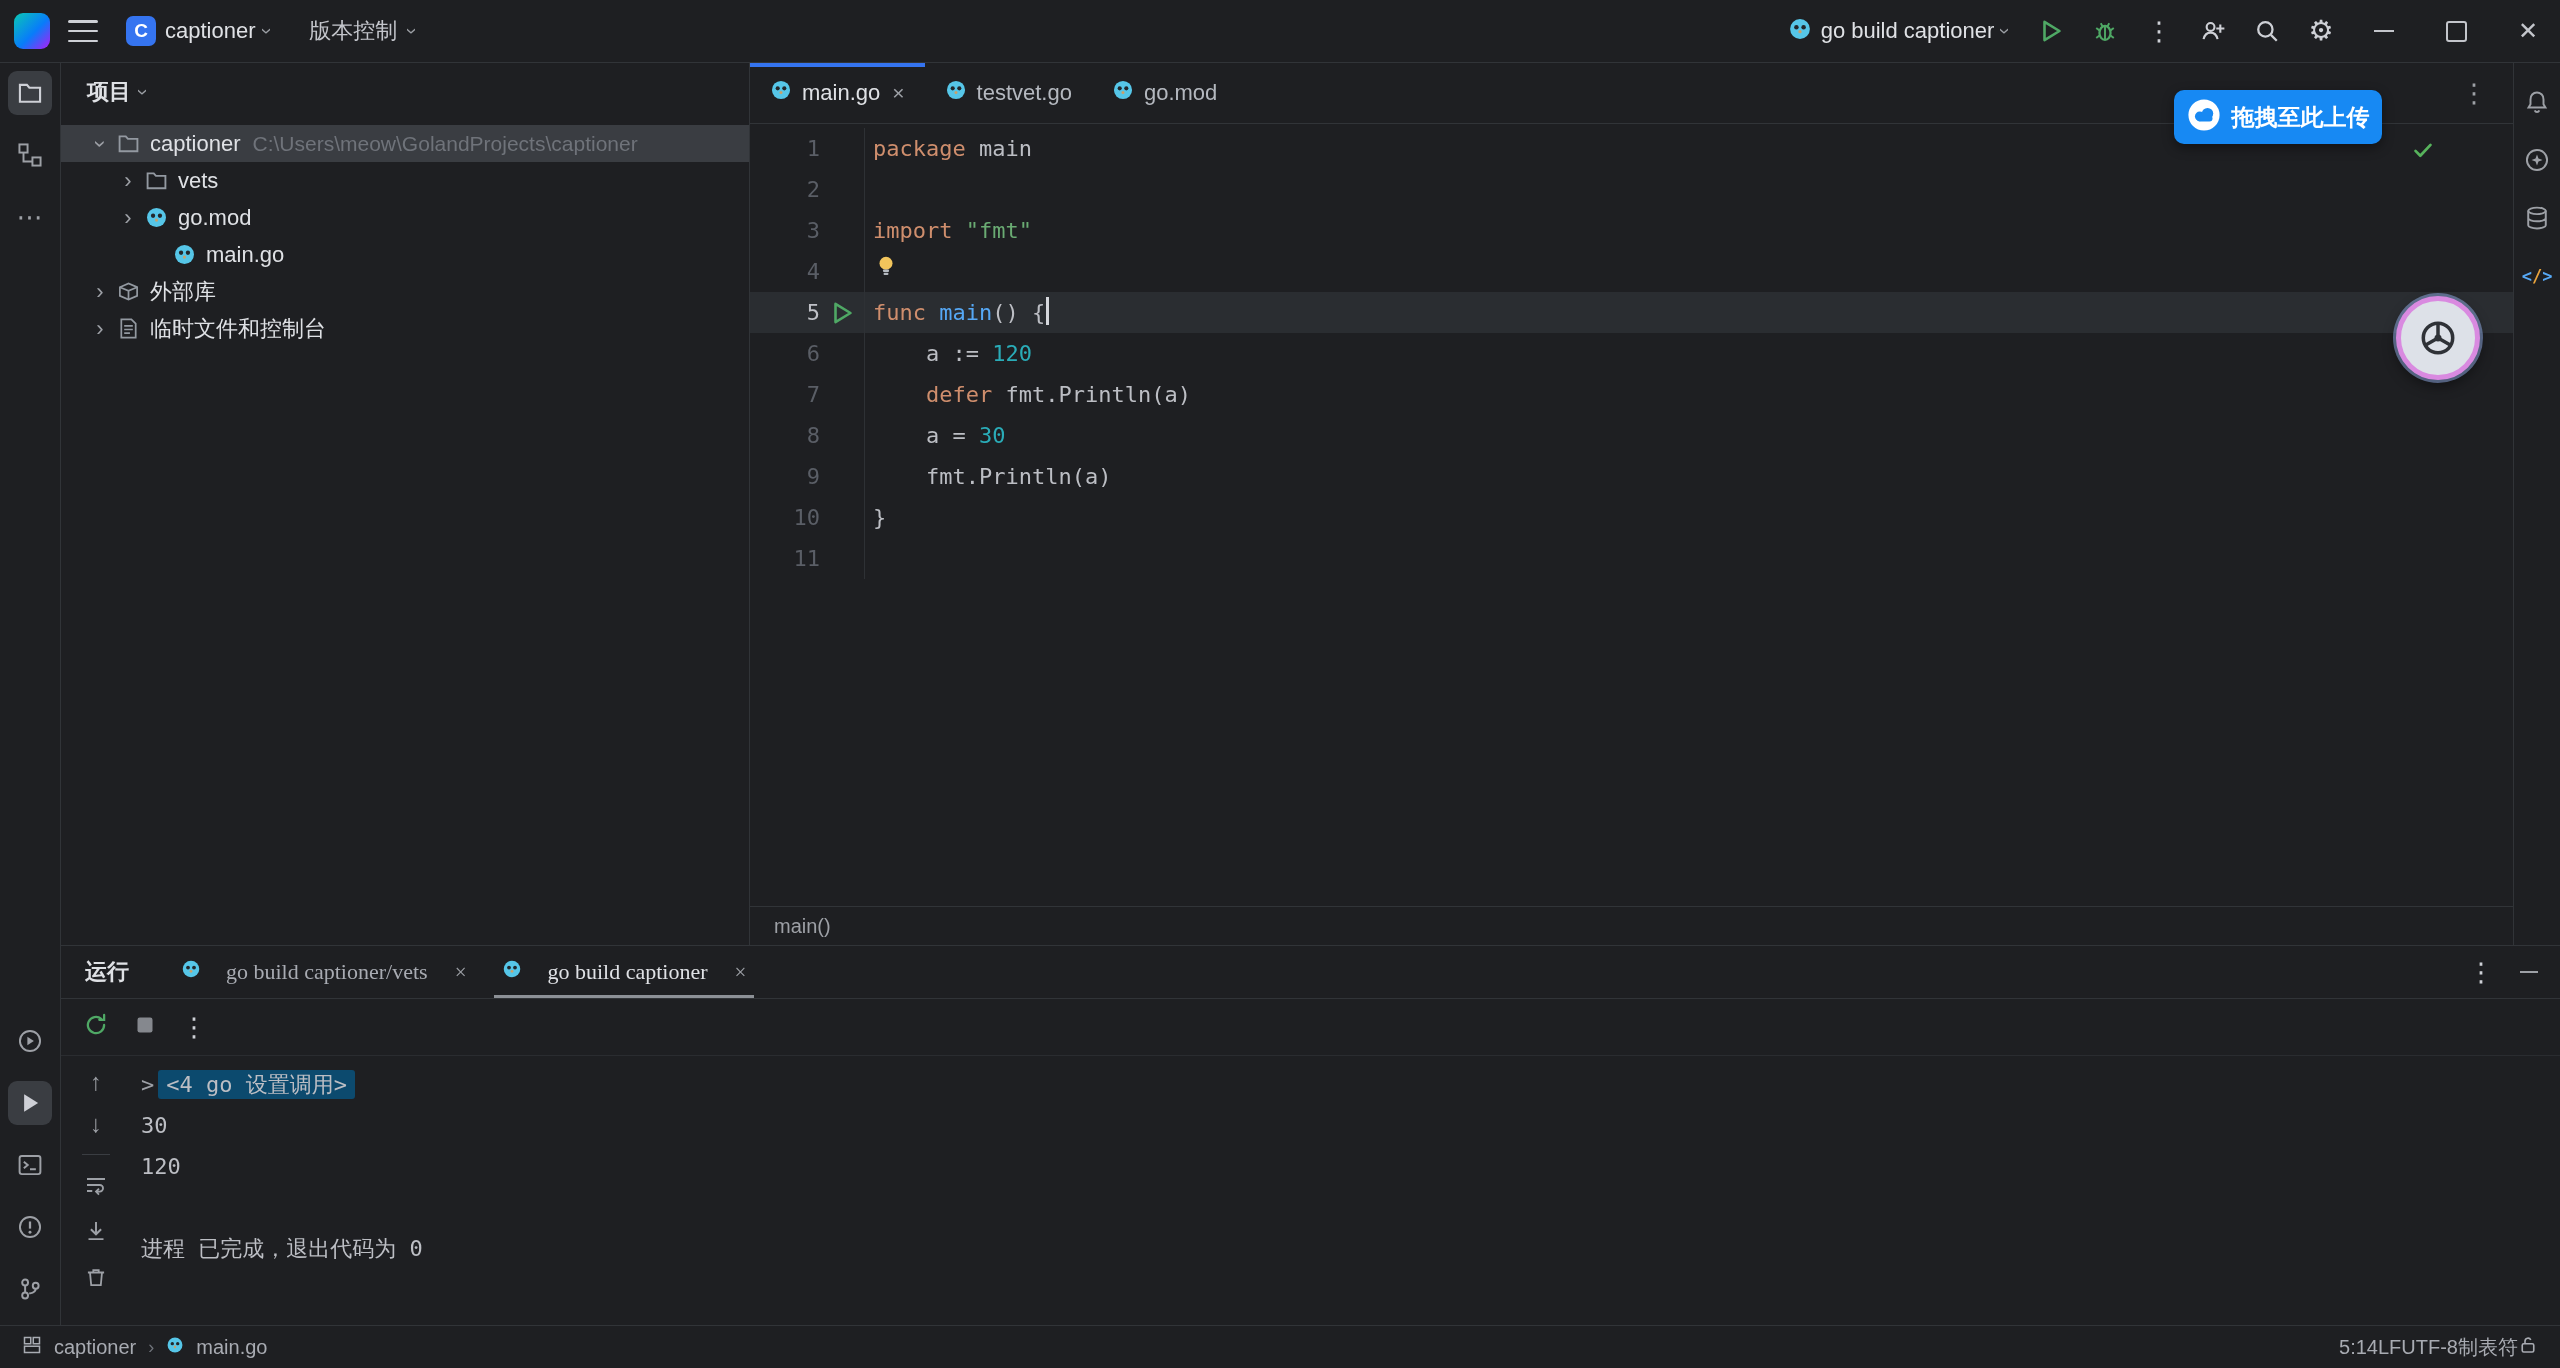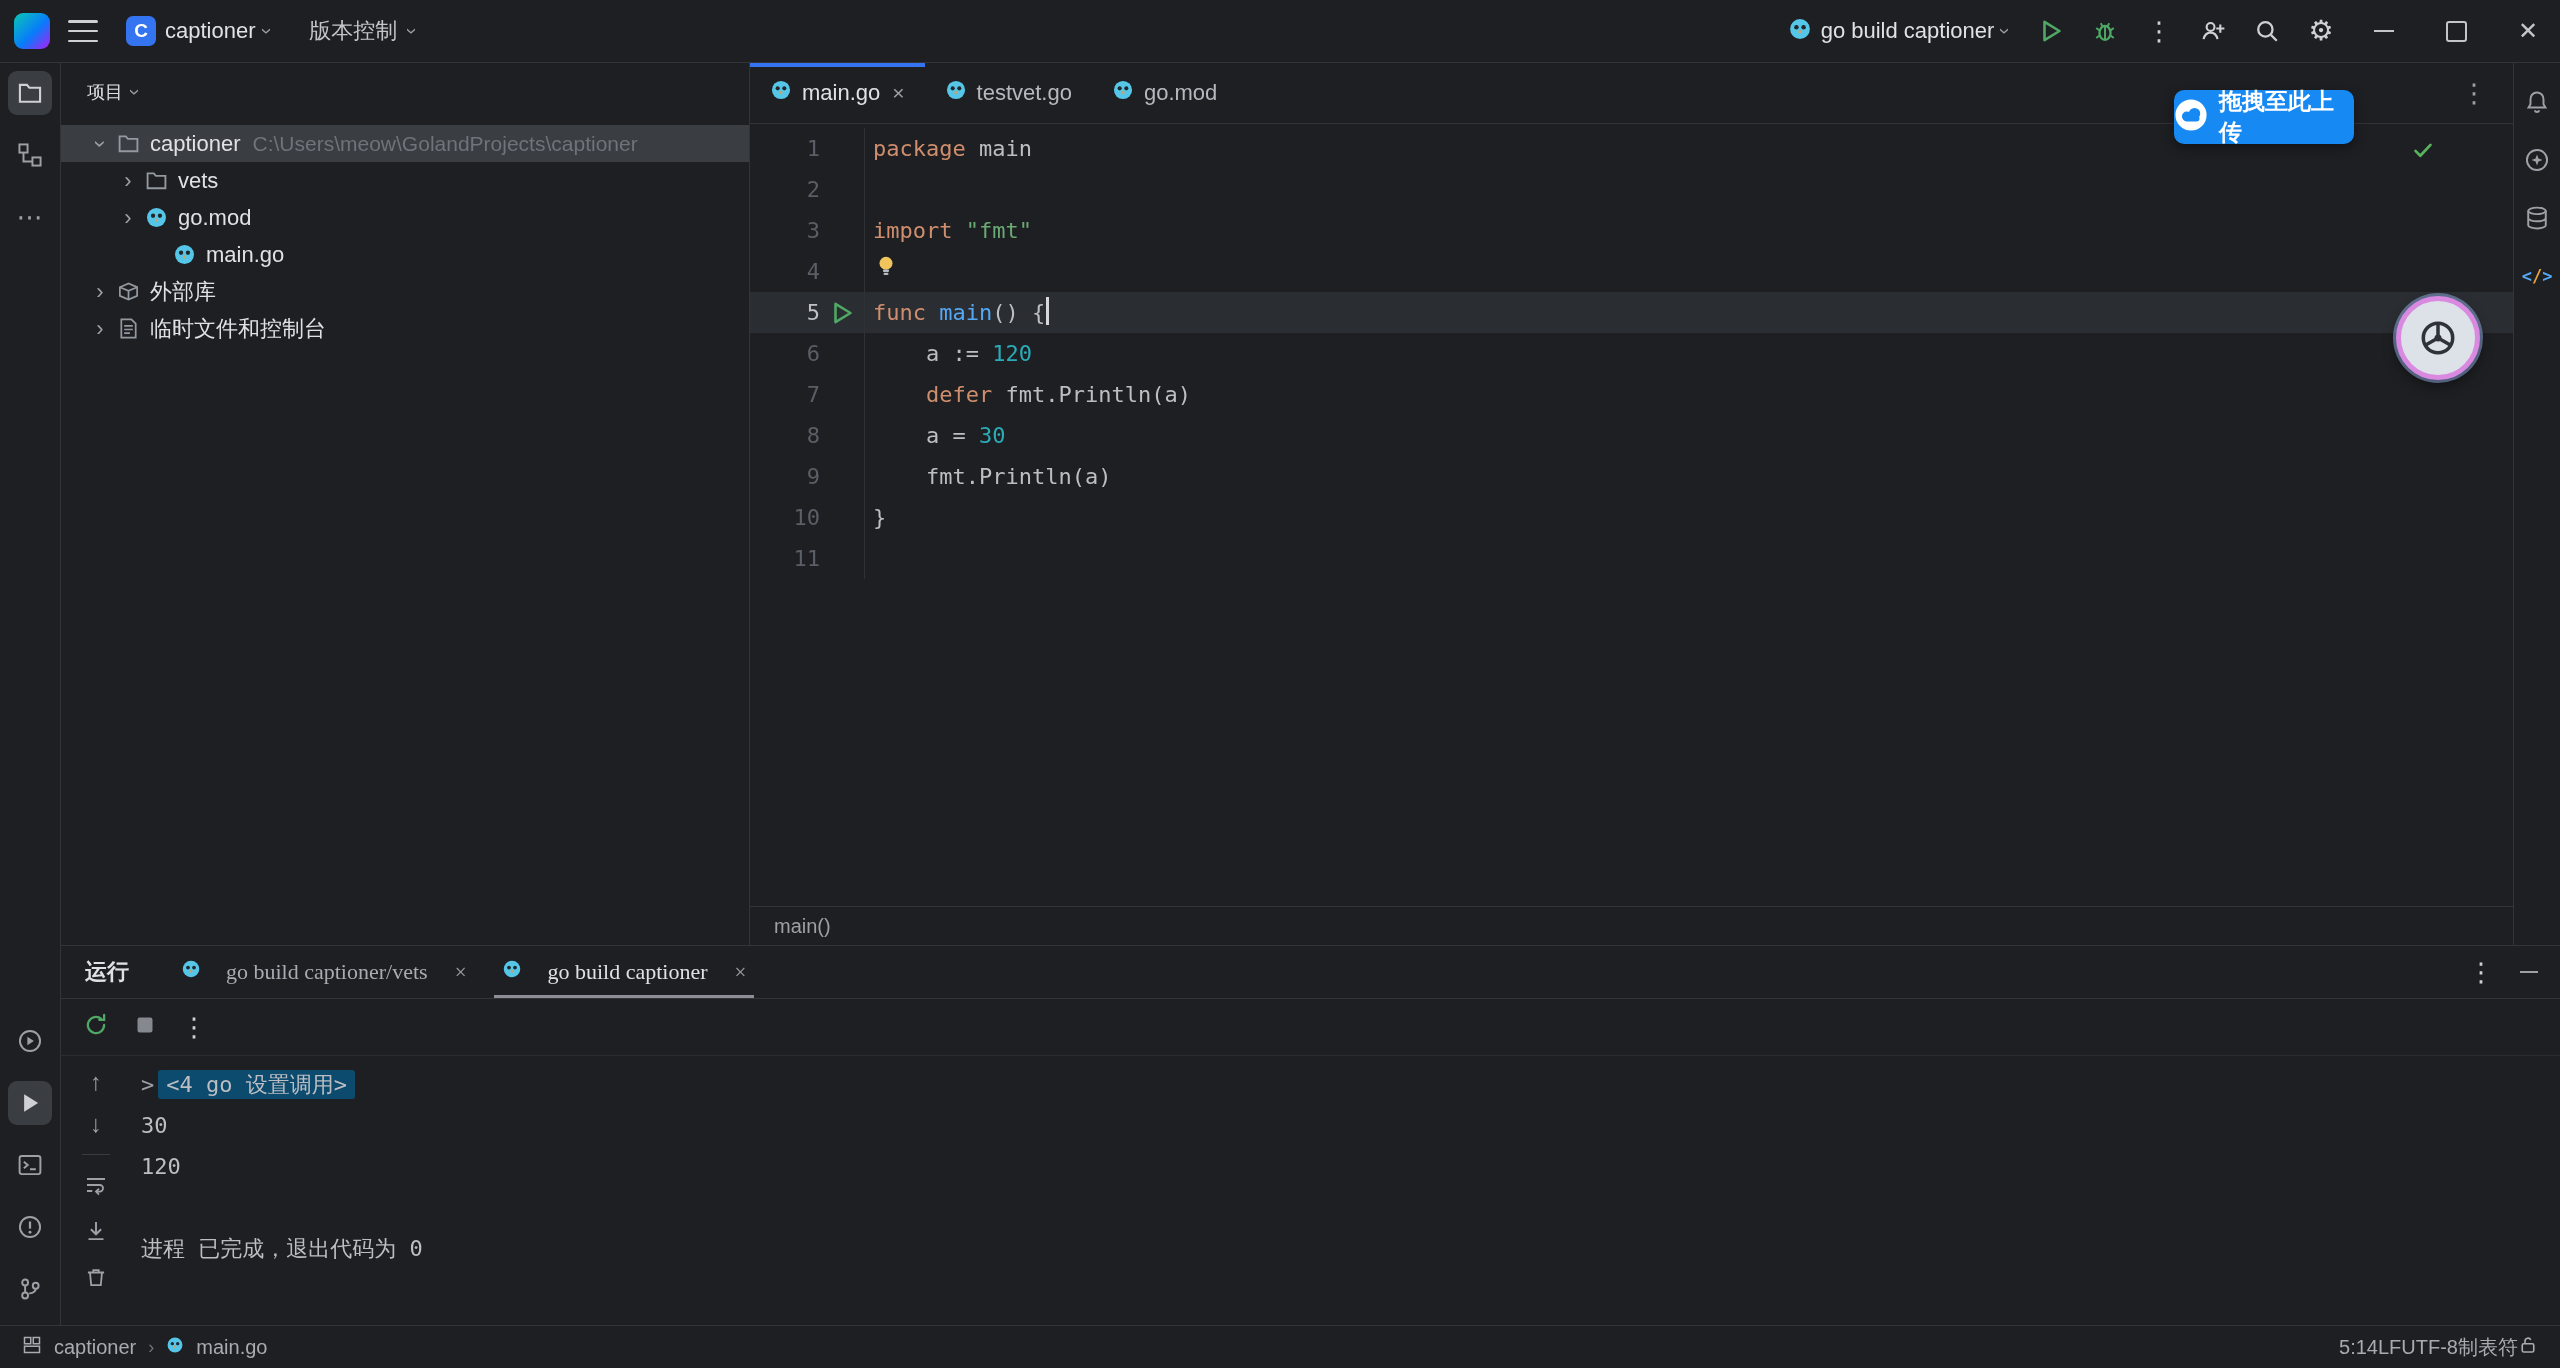--- a/index.html
+++ b/index.html
@@ -36,21 +36,21 @@
   .sicon{width:44px;height:44px;border-radius:9px;display:flex;align-items:center;justify-content:center;cursor:pointer;color:#9da0a6;}
   .sicon.active{background:#3a3d42;}
   .more-h{font-size:26px;color:#9da0a6;letter-spacing:1px;}
 
   .content{flex:1;display:flex;flex-direction:column;min-width:0;}
   .upper{flex:1;display:flex;min-height:0;}
 
   
   .project-panel{width:688px;flex:0 0 688px;border-right:1px solid #313438;display:flex;flex-direction:column;}
   .panel-header{height:58px;display:flex;align-items:center;padding:0 0 0 26px;gap:10px;}
-  .panel-title{font-size:18px;color:#dfe1e5;font-weight:normal;}
+  .panel-title{font-size:22px;color:#dfe1e5;font-weight:bold;}
   .tree{padding-top:4px;}
   .tree-row{height:37px;display:flex;align-items:center;font-size:22px;color:#ced0d6;cursor:pointer;white-space:nowrap;}
   .tree-row.selected{background:#3a3d42;}
   .chev{width:30px;display:inline-flex;justify-content:center;color:#9da0a6;font-size:22px;}
   .chev.open{transform:rotate(90deg);}
   .ticon{width:26px;display:inline-flex;justify-content:center;margin-right:9px;}
   .tlabel{color:#dfe1e5;}
   .tpath{color:#6f737a;margin-left:12px;font-size:21px;}
 
   
@@ -104,21 +104,21 @@
   .arrow-glyph{font-size:24px;line-height:1;}
 
   
   .statusbar{height:42px;flex:0 0 42px;border-top:1px solid #313438;display:flex;align-items:center;
              padding:0 22px;font-size:20px;color:#a8abb2;gap:12px;}
   .sb-right{margin-left:auto;display:flex;align-items:center;}
   .sb-item{cursor:pointer;}
   .sb-sep{color:#6f737a;font-size:18px;}
 
   
-  .upload-badge{position:absolute;left:2174px;top:90px;width:180px;height:54px;border-radius:10px;
+  .upload-badge{position:absolute;left:2174px;top:90px;width:208px;height:54px;border-radius:10px;
                 background:#1789f3;display:flex;align-items:center;justify-content:center;gap:11px;
                 box-shadow:0 4px 12px rgba(0,0,0,.4);cursor:pointer;}
   .upload-text{color:#fff;font-size:23px;font-weight:bold;}
   .float-widget{position:absolute;left:2396px;top:296px;width:74px;height:74px;border-radius:50%;
                 background:#dde1e8;border:5px solid #d98ae0;box-shadow:0 0 0 3px rgba(160,190,255,.45),0 6px 14px rgba(0,0,0,.45);
                 display:flex;align-items:center;justify-content:center;cursor:pointer;}
 </style>
 </head>
 <body>
 

